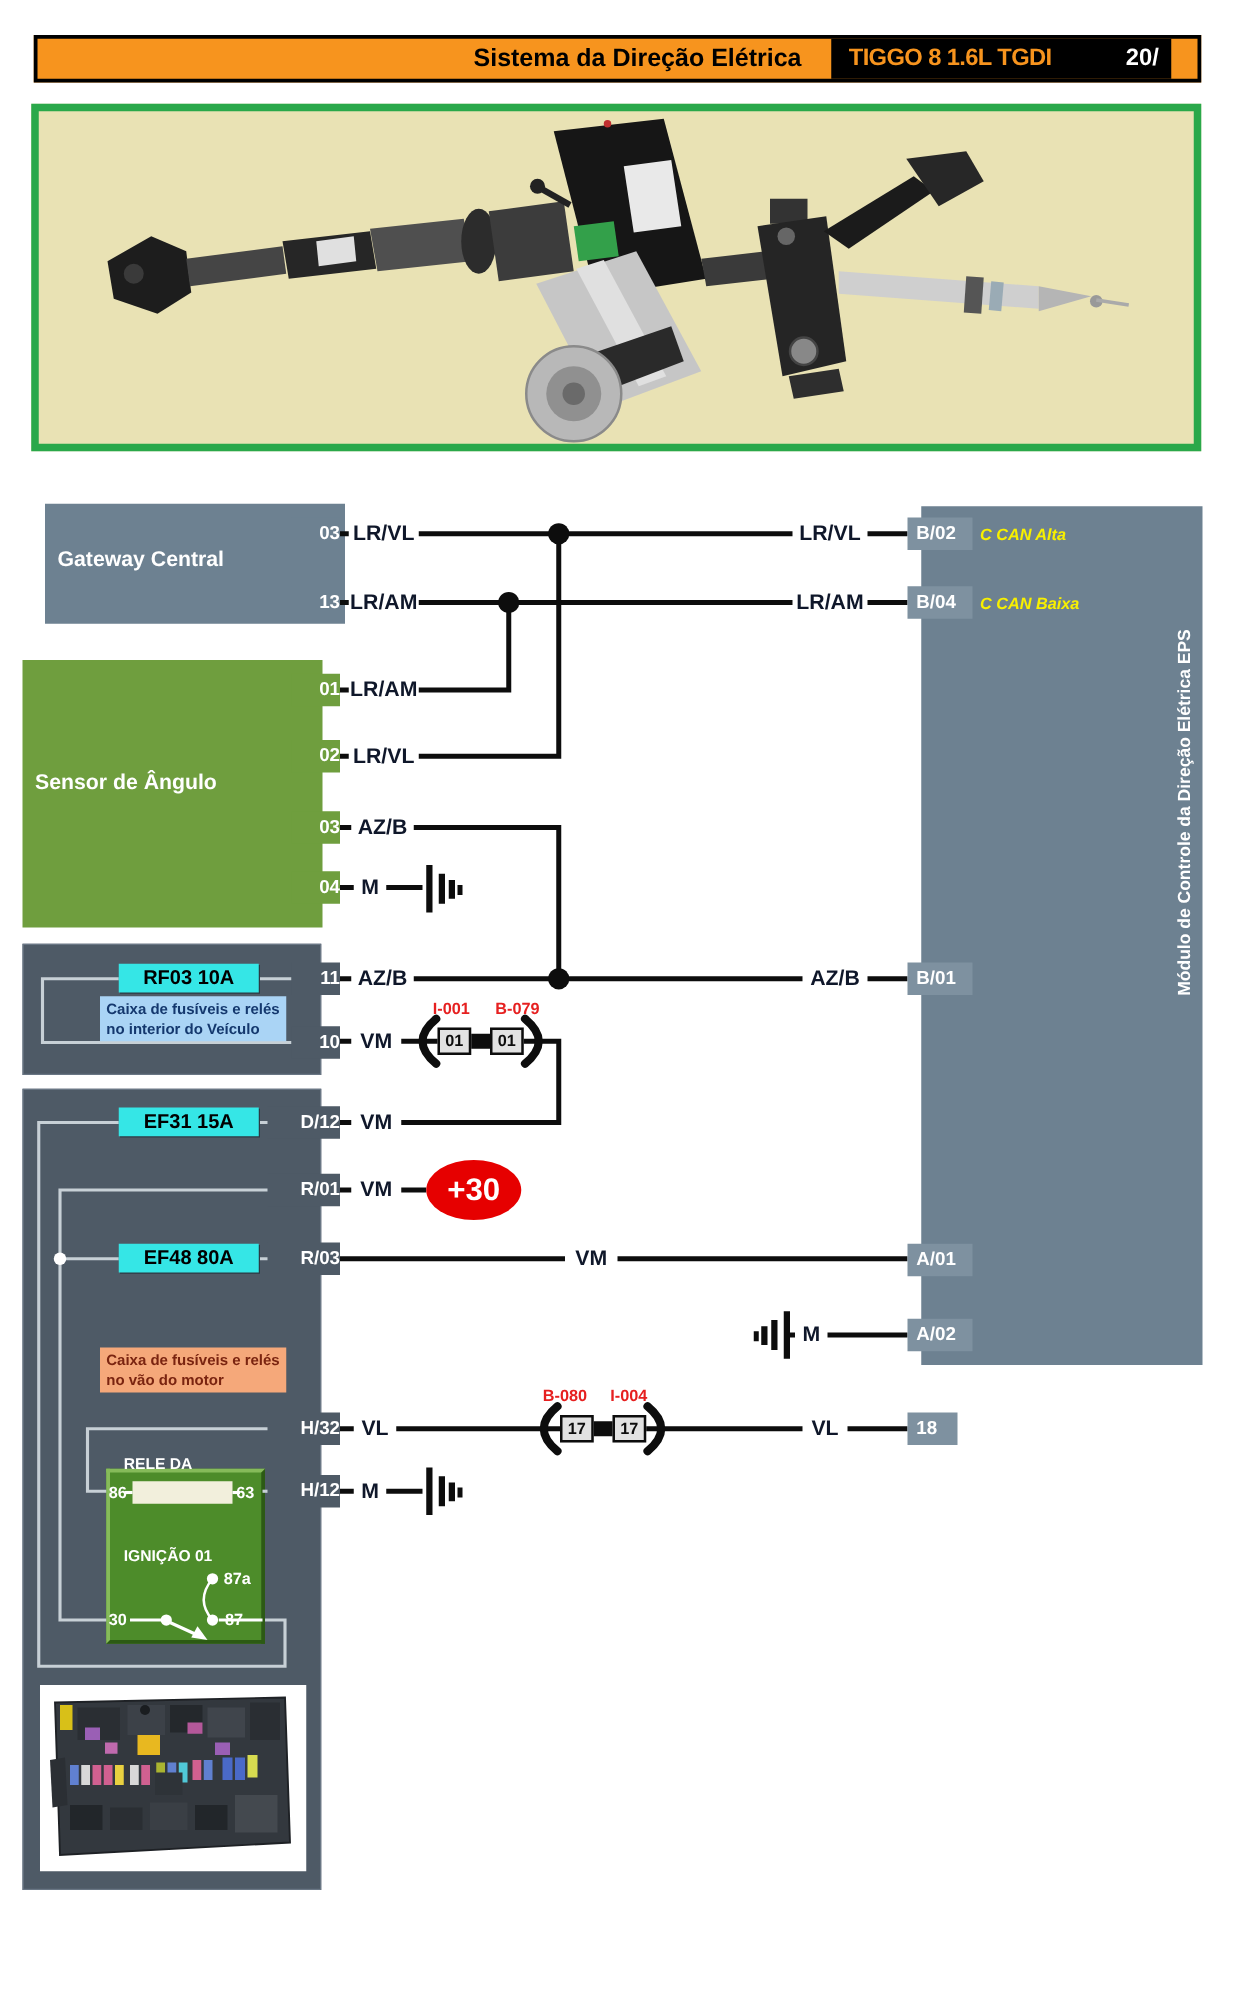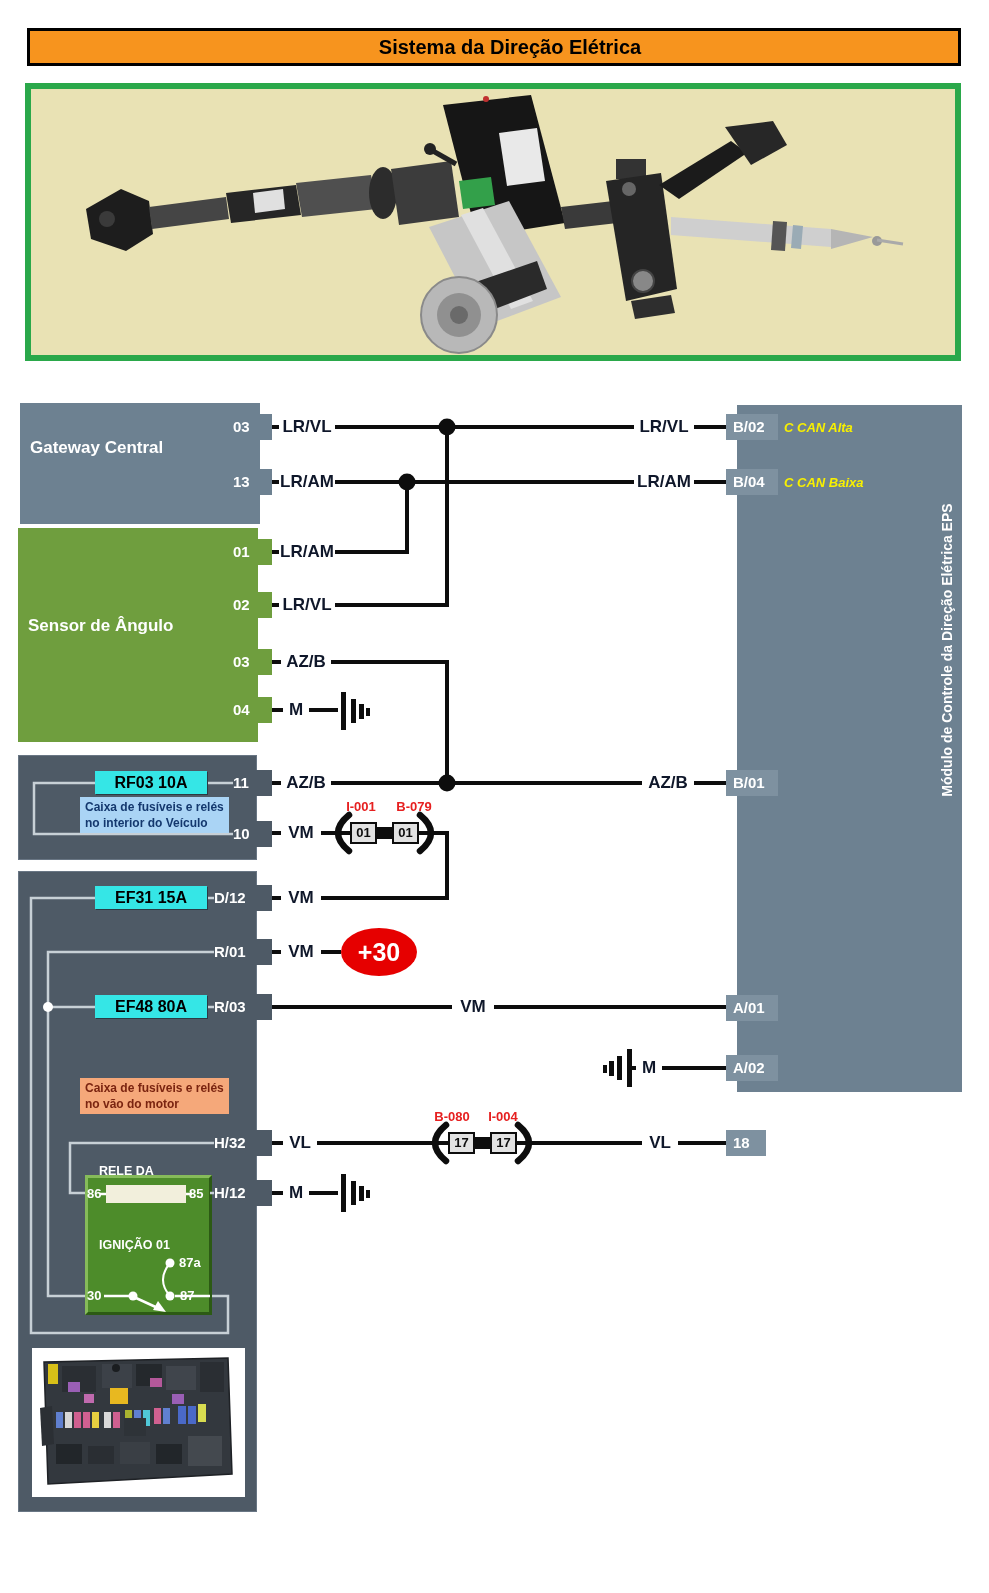--- a/index.html
+++ b/index.html
@@ -20,21 +20,21 @@
   
   .box{position:absolute;box-sizing:border-box;}
   .slate{background:#6D8191;}
   .green{background:#6F9E3E;}
   .dark{background:#4E5A66;border:1px solid #697684;}
   .box-title{position:absolute;color:#fff;font-weight:bold;font-size:17px;white-space:nowrap;}
   .eps-vtitle{position:absolute;left:947px;top:650px;transform:translate(-50%,-50%) rotate(-90deg);
           color:#fff;font-weight:bold;font-size:14px;white-space:nowrap;z-index:5;}
   
   .tab{position:absolute;height:26px;line-height:26px;color:#fff;font-weight:bold;
-       font-size:15px;text-align:left;z-index:4;}
+       font-size:15px;text-align:right;z-index:4;}
   .tab.eps{background:#7E91A0;text-align:left;padding-left:7px;box-sizing:border-box;}
   
   .wlabel{position:absolute;height:22px;line-height:22px;background:#fff;color:#0f172a;
           font-weight:bold;font-size:17px;text-align:center;z-index:4;}
   
   .fuse-label{position:absolute;width:112px;height:23px;line-height:23px;background:#35E6E6;
           color:#000;font-weight:bold;font-size:16px;text-align:center;z-index:4;
           box-shadow:1px 1px 0 #2c3a44;}
   .note{position:absolute;font-size:12px;font-weight:bold;line-height:16px;
           padding:2px 5px;z-index:4;white-space:nowrap;}
@@ -60,20 +60,24 @@
   .overlay{position:absolute;left:0;top:0;z-index:3;}
   .photo-white{position:absolute;left:32px;top:1348px;width:213px;height:149px;background:#fff;z-index:4;}
 </style>
 </head>
 <body>
 
 <div class="page">
 
   <div class="header">
     <div class="header-title">Sistema da Direção Elétrica</div>
+    <div class="header-panel">
+      <span class="header-model">TIGGO 8 1.6L TGDI</span>
+      <span class="header-page">20/</span>
+    </div>
   </div>
 
   <div class="photo-frame">
     <svg width="924" height="266" viewBox="0 0 924 266">
       <g>
         <polygon points="55,120 90,100 118,112 122,145 95,162 60,150" fill="#1d1d1d"></polygon>
         <circle cx="76" cy="130" r="8" fill="#3a3a3a"></circle>
         <polygon points="118,118 195,108 198,130 121,140" fill="#454545"></polygon>
         <polygon points="195,104 265,96 270,126 200,134" fill="#262626"></polygon>
         <polygon points="222,104 252,100 254,120 224,124" fill="#e0e0e0"></polygon>
@@ -109,21 +113,21 @@
         <polygon points="742,132 756,133 754,162 740,161" fill="#555"></polygon>
         <polygon points="762,136 772,137 770,160 760,159" fill="#9aabb5"></polygon>
         <polygon points="800,140 842,148 800,160" fill="#b5b5b5"></polygon>
         <circle cx="846" cy="152" r="5" fill="#999"></circle>
         <line x1="846" y1="151" x2="872" y2="155" stroke="#aaa" stroke-width="3"></line>
         <polygon points="600,212 640,206 644,224 604,230" fill="#2e2e2e"></polygon>
       </g>
     </svg>
   </div>
 
-  <div class="box slate" style="left:20px;top:403px;width:240px;height:121px;padding-left:48px;">
+  <div class="box slate" style="left:36px;top:403px;width:240px;height:96px;padding-left:48px;">
     <div class="box-title" style="left:10px;top:35px;">Gateway Central</div>
   </div>
 
   <div class="box green" style="left:18px;top:528px;width:240px;height:214px;">
     <div class="box-title" style="left:10px;top:88px;">Sensor de Ângulo</div>
   </div>
 
   <div class="box dark" style="left:18px;top:755px;width:239px;height:105px;"></div>
 
   <div class="box dark" style="left:18px;top:871px;width:239px;height:641px;"></div>
@@ -271,21 +275,21 @@
   <div class="fuse-label" style="left:95px;top:886px;">EF31 15A</div>
   <div class="fuse-label" style="left:95px;top:995px;">EF48 80A</div>
   <div class="note salmon" style="left:80px;top:1078px;">
     <div>Caixa de fusíveis e relés</div>
     <div>no vão do motor</div>
   </div>
 
   <div class="plus30">+30</div>
 
   <div class="relay-text" style="left:87px;top:1186px;font-size:13px;">86</div>
-  <div class="relay-text" style="left:189px;top:1186px;font-size:13px;">85</div>
+  <div class="relay-text" style="left:189px;top:1186px;font-size:13px;">63</div>
   <div class="relay-text" style="left:99px;top:1164px;font-size:12.5px;">RELE DA</div>
   <div class="relay-text" style="left:99px;top:1238px;font-size:12.5px;">IGNIÇÃO 01</div>
   <div class="relay-text" style="left:179px;top:1255px;font-size:13px;">87a</div>
   <div class="relay-text" style="left:87px;top:1288px;font-size:13px;">30</div>
   <div class="relay-text" style="left:180px;top:1288px;font-size:13px;">87</div>
 
   <div class="photo-white">
     <svg width="213" height="149" viewBox="0 0 213 149">
       <polygon points="12,14 196,10 200,126 16,136" fill="#33383e" stroke="#1e2125" stroke-width="1.5"></polygon>
       <polygon points="8,60 20,58 22,96 10,98" fill="#2b2f34"></polygon>

